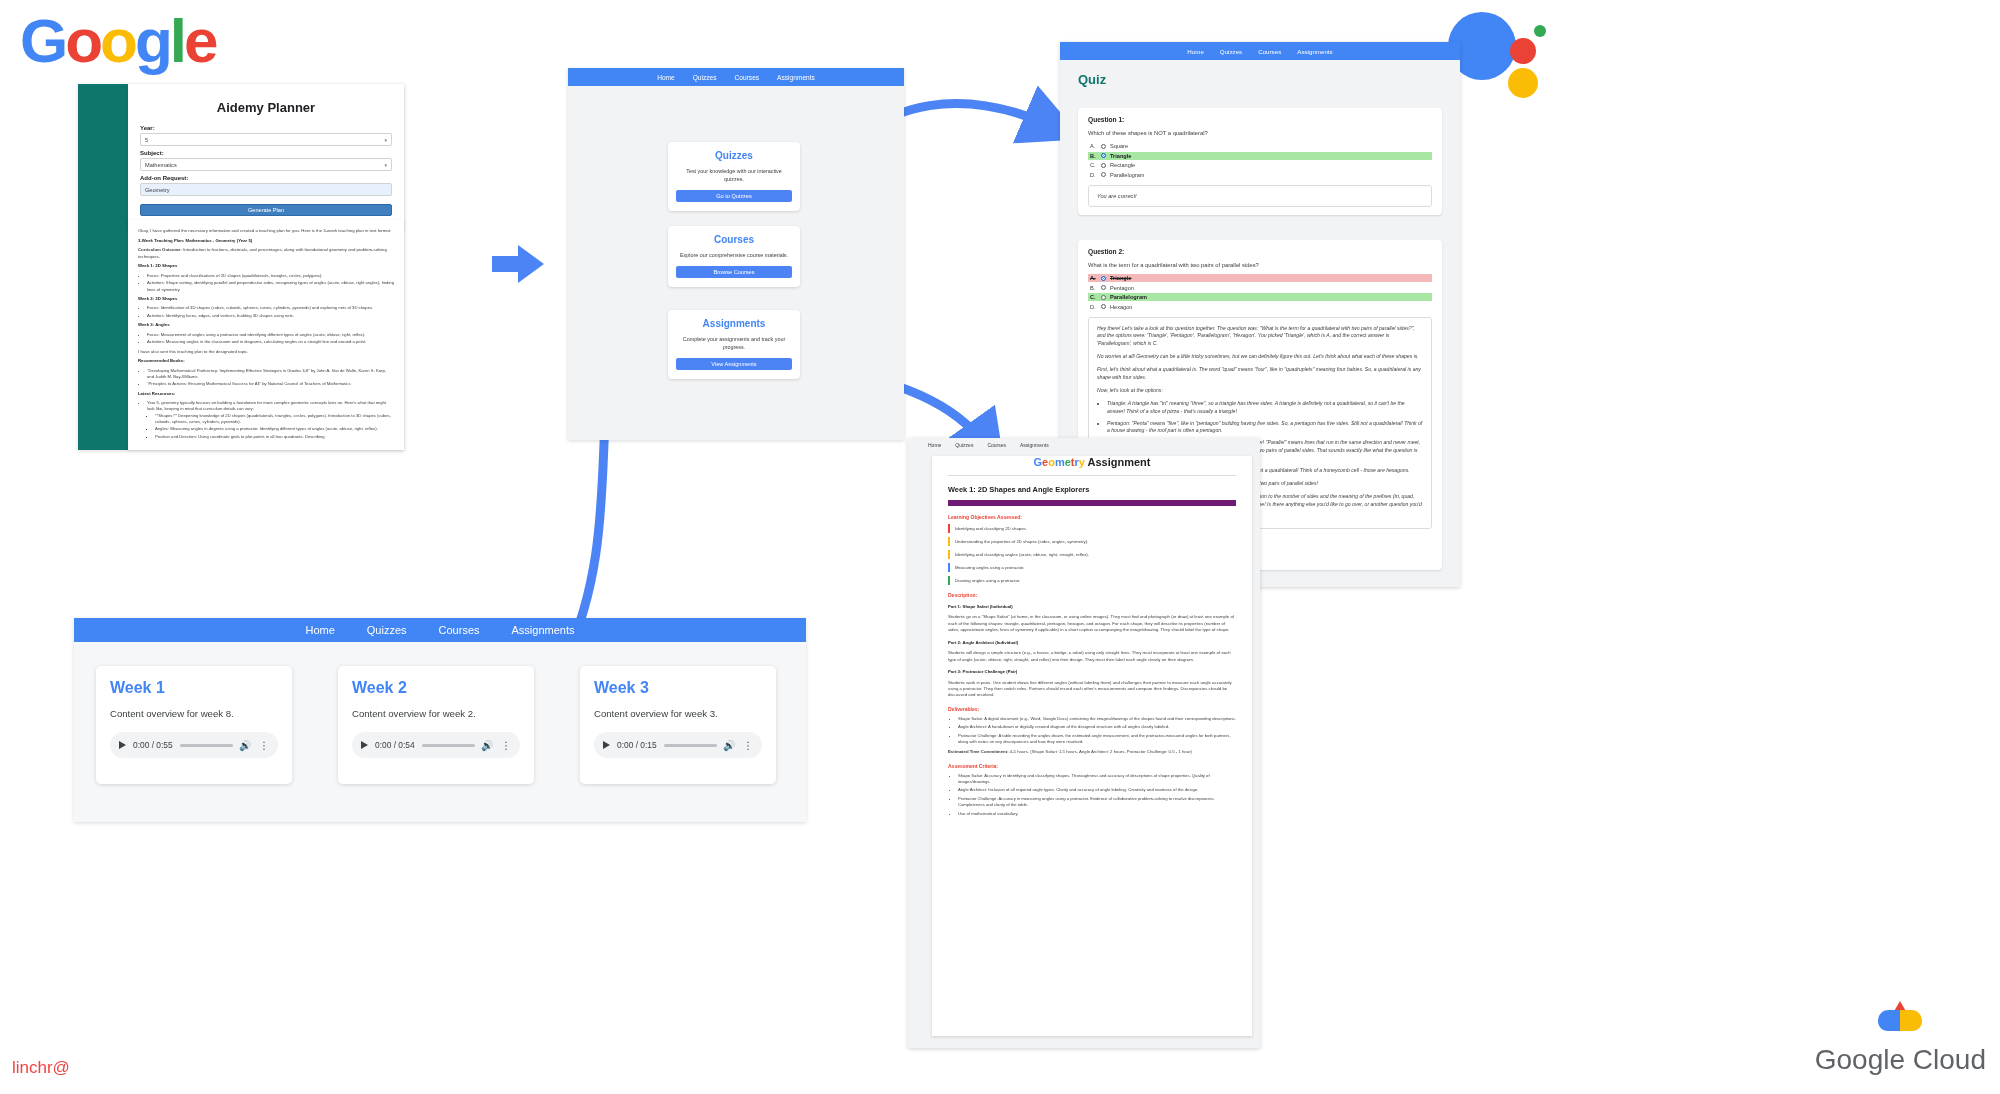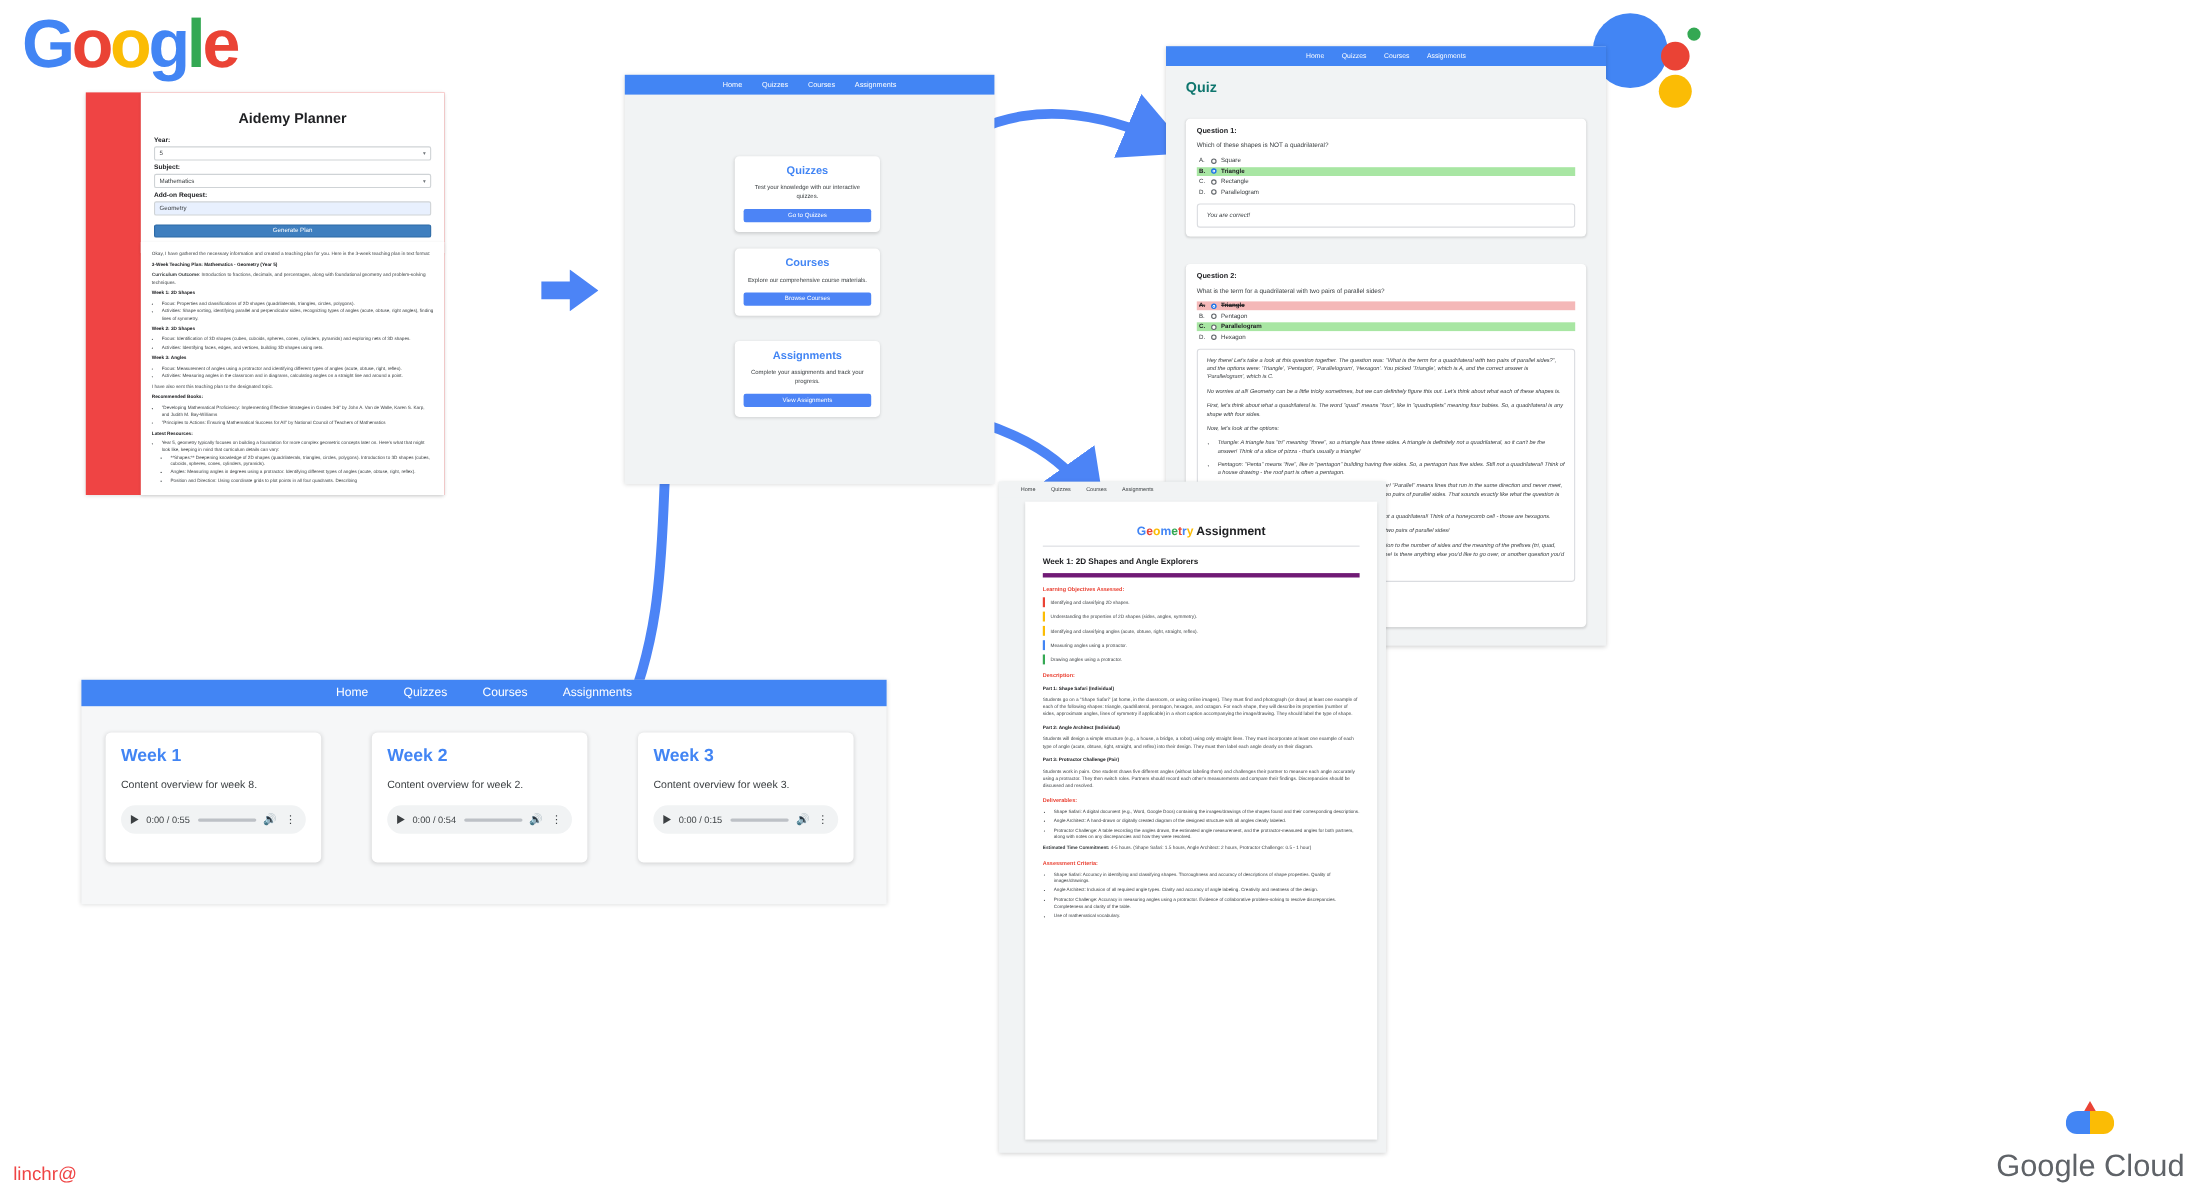--- a/index.html
+++ b/index.html
@@ -22,21 +22,21 @@
 
   
   .deco-circle { border-radius: 50%; }
 
   
   .navbar { background:#4285F4; display:flex; align-items:center; justify-content:center;
             gap: 18px; color:#fff; }
   .navbar .navitem { color:#fff; white-space:nowrap; }
 
   
-  #panel-planner { left:78px; top:84px; width:326px; height:366px; background:#ef4444;
+  #panel-planner { left:78px; top:84px; width:326px; height:366px; background:#0f766e;
      box-shadow:0 1px 4px rgba(0,0,0,.15);text-decoration:underline; }
   #planner-form { position:absolute; left:50px; top:0px; width:276px; background:#fff;
      padding:10px 12px 14px 12px; box-shadow:0 1px 3px rgba(0,0,0,.12); }
   #planner-title { text-align:center; font-size:13px; font-weight:700; margin:6px 0 10px; color:#202124;}
   .fld-label { font-size:6px; font-weight:700; margin:4px 0 2px; }
   .fld-select, .fld-input { width:100%; height:13px; border:1px solid #cfd3d6; border-radius:2px;
      font-size:5.6px; padding:0 4px; display:flex; align-items:center; background:#fff; color:#3c4043;}
   .fld-select { position:relative; }
   .fld-select:after { content:"\25BE"; position:absolute; right:4px; font-size:5px; color:#70757a; }
   .fld-input.filled { background:#e8f0fe; }
@@ -90,27 +90,27 @@
   .q-expl ul { margin-left:10px; }
   .q-expl li { list-style:disc; margin-bottom:4px; }
 
   
   #panel-assign { left:908px; top:438px; width:352px; height:610px; background:#f1f3f4;
      box-shadow:0 1px 4px rgba(0,0,0,.18); }
   #panel-assign .navbar { height:14px; font-size:5px; gap:14px; justify-content:flex-start;
      padding-left:20px; background:#f1f3f4; color:#3c4043; }
   #panel-assign .navbar .navitem { color:#3c4043; }
   #assign-doc { position:absolute; left:24px; top:18px; width:320px; height:580px; background:#fff;
-     box-shadow:0 1px 3px rgba(0,0,0,.14); padding:21px 16px; overflow:hidden; }
+     box-shadow:0 1px 3px rgba(0,0,0,.14); padding:0 16px; overflow:hidden; }
   #assign-title { text-align:center; font-size:11px; font-weight:700; padding-bottom:7px;
      border-bottom:1px solid #dadce0; margin-bottom:9px; }
   #assign-title .g1{color:#4285F4}#assign-title .o1{color:#EA4335}#assign-title .o2{color:#FBBC05}
   #assign-title .g2{color:#4285F4}#assign-title .l{color:#34A853}#assign-title .e{color:#EA4335}
   #assign-title .rest { color:#202124; }
-  #assign-week { font-size:7.4px; font-weight:700; padding-bottom:6px; border-bottom:4px solid #701a75;
+  #assign-week { font-size:7.4px; font-weight:700; padding-bottom:6px; border-bottom:6px solid #701a75;
      margin-bottom:8px; }
   .sec-h { font-size:5px; font-weight:700; color:#EA4335; margin:7px 0 4px; }
   .lo-row { display:flex; align-items:center; gap:5px; margin-bottom:4px; font-size:4.3px; color:#3c4043; }
   .lo-bar { width:2px; height:9px; flex:0 0 auto; }
   #assign-doc p { font-size:4.3px; line-height:1.5; color:#3c4043; margin-bottom:4px; }
   #assign-doc p.sub { font-weight:700; color:#202124; margin-top:6px; }
   #assign-doc ul { margin:0 0 4px 10px; }
   #assign-doc li { font-size:4.2px; line-height:1.45; margin-bottom:2.5px; list-style:disc; color:#3c4043; }
 
   

